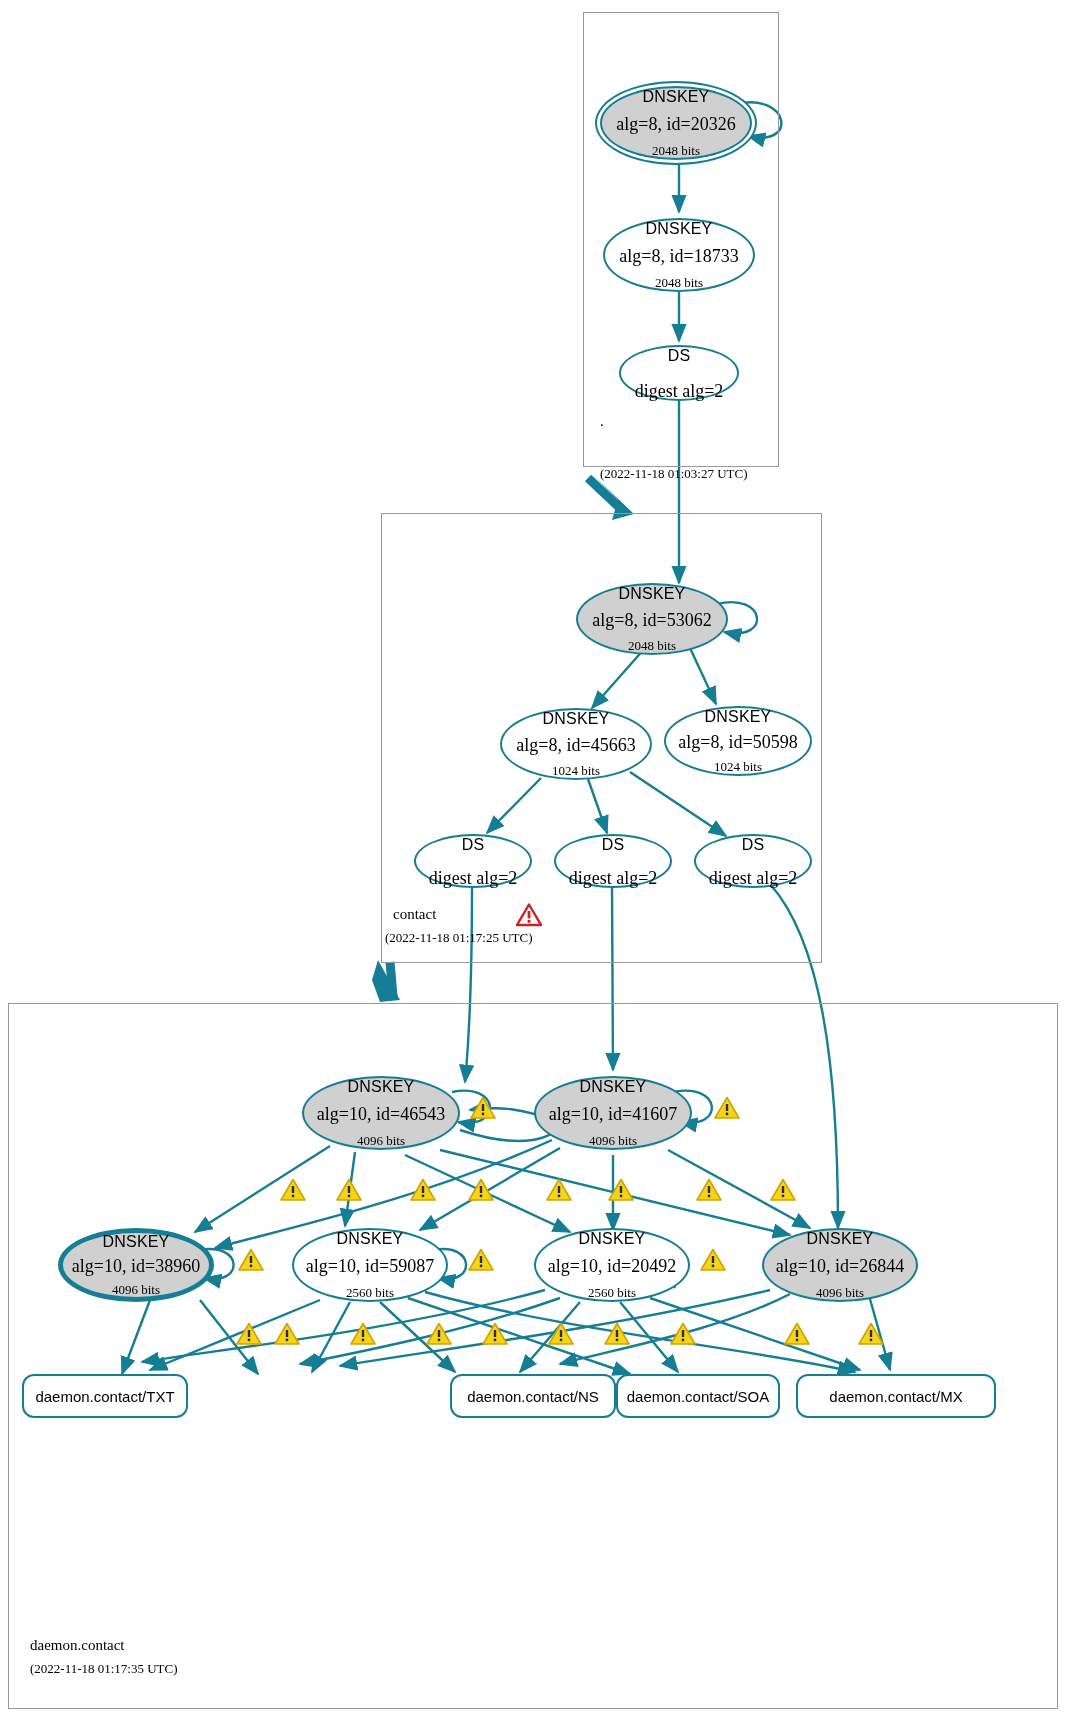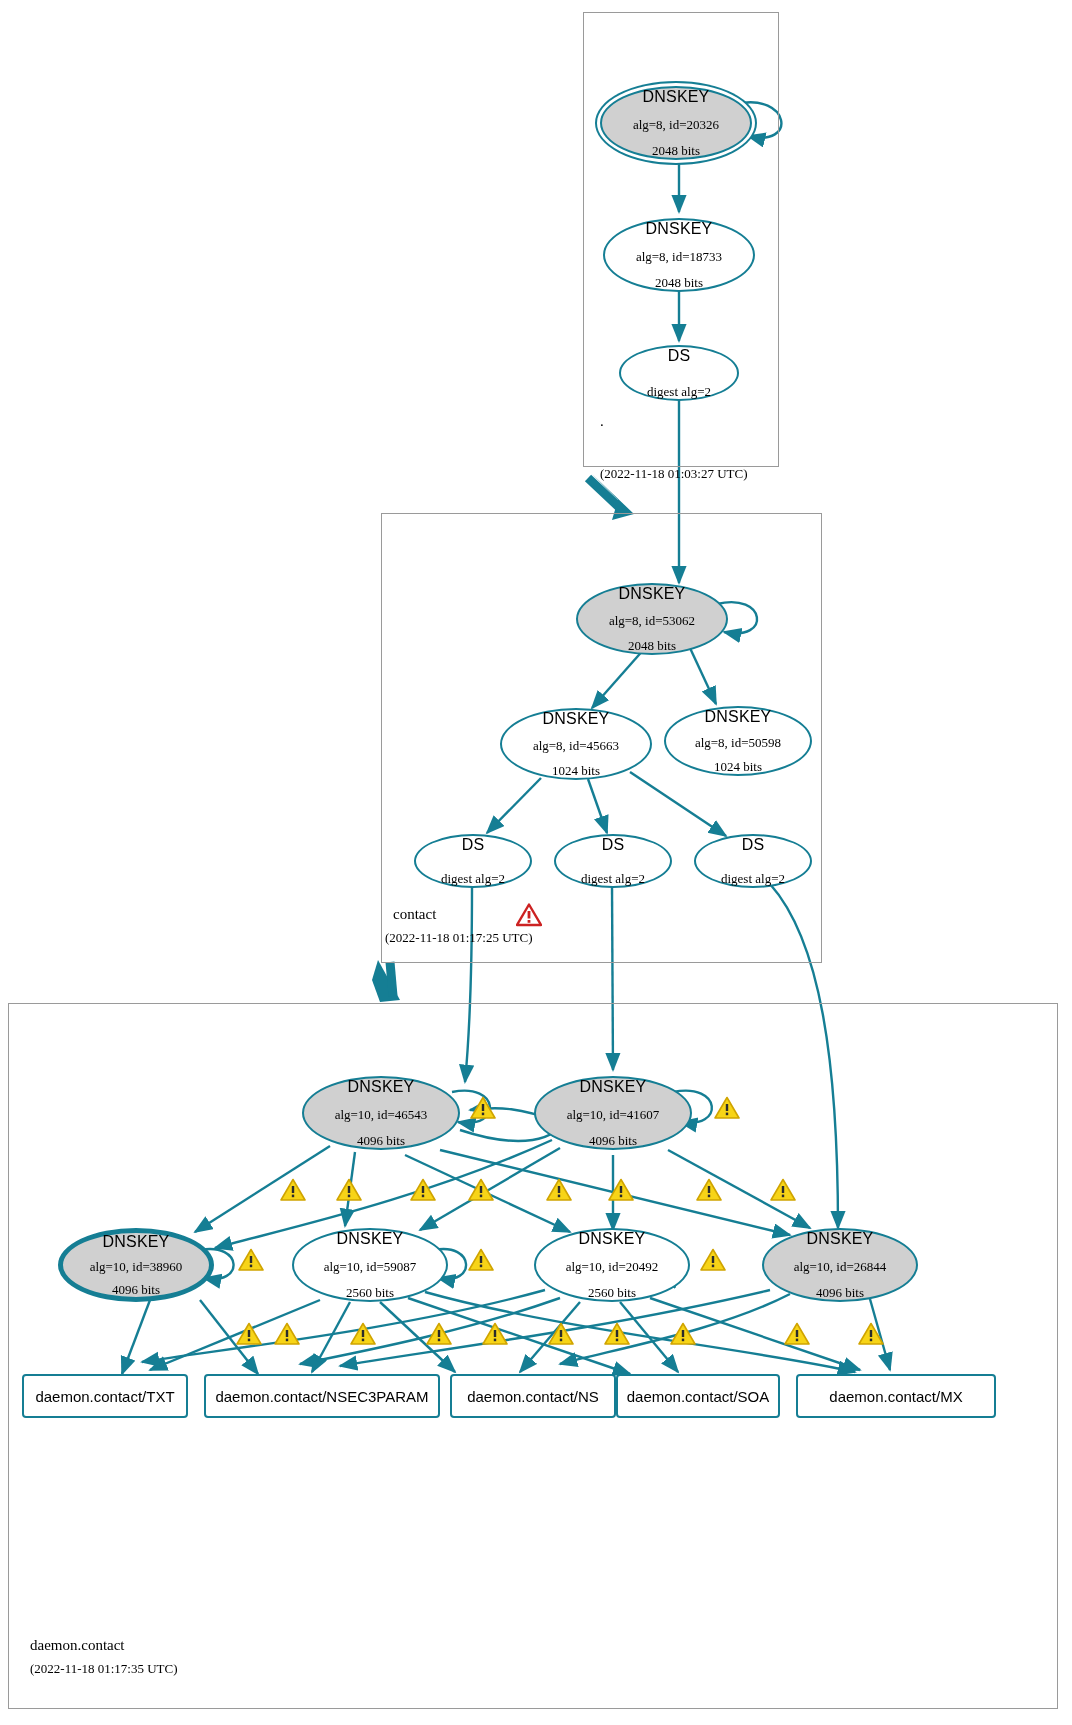--- a/index.html
+++ b/index.html
@@ -71,33 +71,33 @@
     box-shadow: 0 0 0 3px #ffffff, 0 0 0 5px #157e94;
   }
   .node .t1 {
     font-family: "Liberation Sans", sans-serif;
     font-size: 16px;
     line-height: 18px;
     letter-spacing: 0.2px;
   }
   .node .t2 {
     font-family: "Liberation Serif", serif;
-    font-size: 13px;
+    font-size: 18px;
     line-height: 15px;
   }
   .node .t3 {
     font-family: "Liberation Serif", serif;
     font-size: 13px;
     line-height: 15px;
   }
   .rrset {
     position: absolute;
     box-sizing: border-box;
     border: 2px solid #157e94;
-    border-radius: 4px;
+    border-radius: 12px;
     background: #ffffff;
     display: flex;
     align-items: center;
     justify-content: center;
     font-family: "Liberation Sans", sans-serif;
     font-size: 15px;
     color: #000000;
     white-space: nowrap;
   }
   .warn {
@@ -319,21 +319,20 @@
     <div class="t3">2560 bits</div>
   </div>
 
   <div class="node ellipse filled" style="left:762px; top:1228px; width:156px; height:74px;">
     <div class="t1">DNSKEY</div>
     <div class="t2">alg=10, id=26844</div>
     <div class="t3">4096 bits</div>
   </div>
 
   <div class="rrset" style="left:22px; top:1374px; width:166px; height:44px;">daemon.contact/TXT</div>
-  <div class="rrset" style="left:204px; top:1374px; width:236px; height:44px;">daemon.contact/NSEC3PARAM</div>
   <div class="rrset" style="left:450px; top:1374px; width:166px; height:44px;">daemon.contact/NS</div>
   <div class="rrset" style="left:616px; top:1374px; width:164px; height:44px;">daemon.contact/SOA</div>
   <div class="rrset" style="left:796px; top:1374px; width:200px; height:44px;">daemon.contact/MX</div>
 
   <svg class="warn" style="left:470px; top:1096px;" viewBox="0 0 26 24">
       <path d="M13 1.5 L25 22 L1 22 Z" fill="#f7d417" stroke="#d0a400" stroke-width="1.6" stroke-linejoin="round"></path>
       <rect x="11.8" y="8" width="2.4" height="7" fill="#2b2b2b"></rect>
       <rect x="11.8" y="16.6" width="2.4" height="2.6" fill="#2b2b2b"></rect>
     </svg>
   <svg class="warn" style="left:714px; top:1096px;" viewBox="0 0 26 24">

